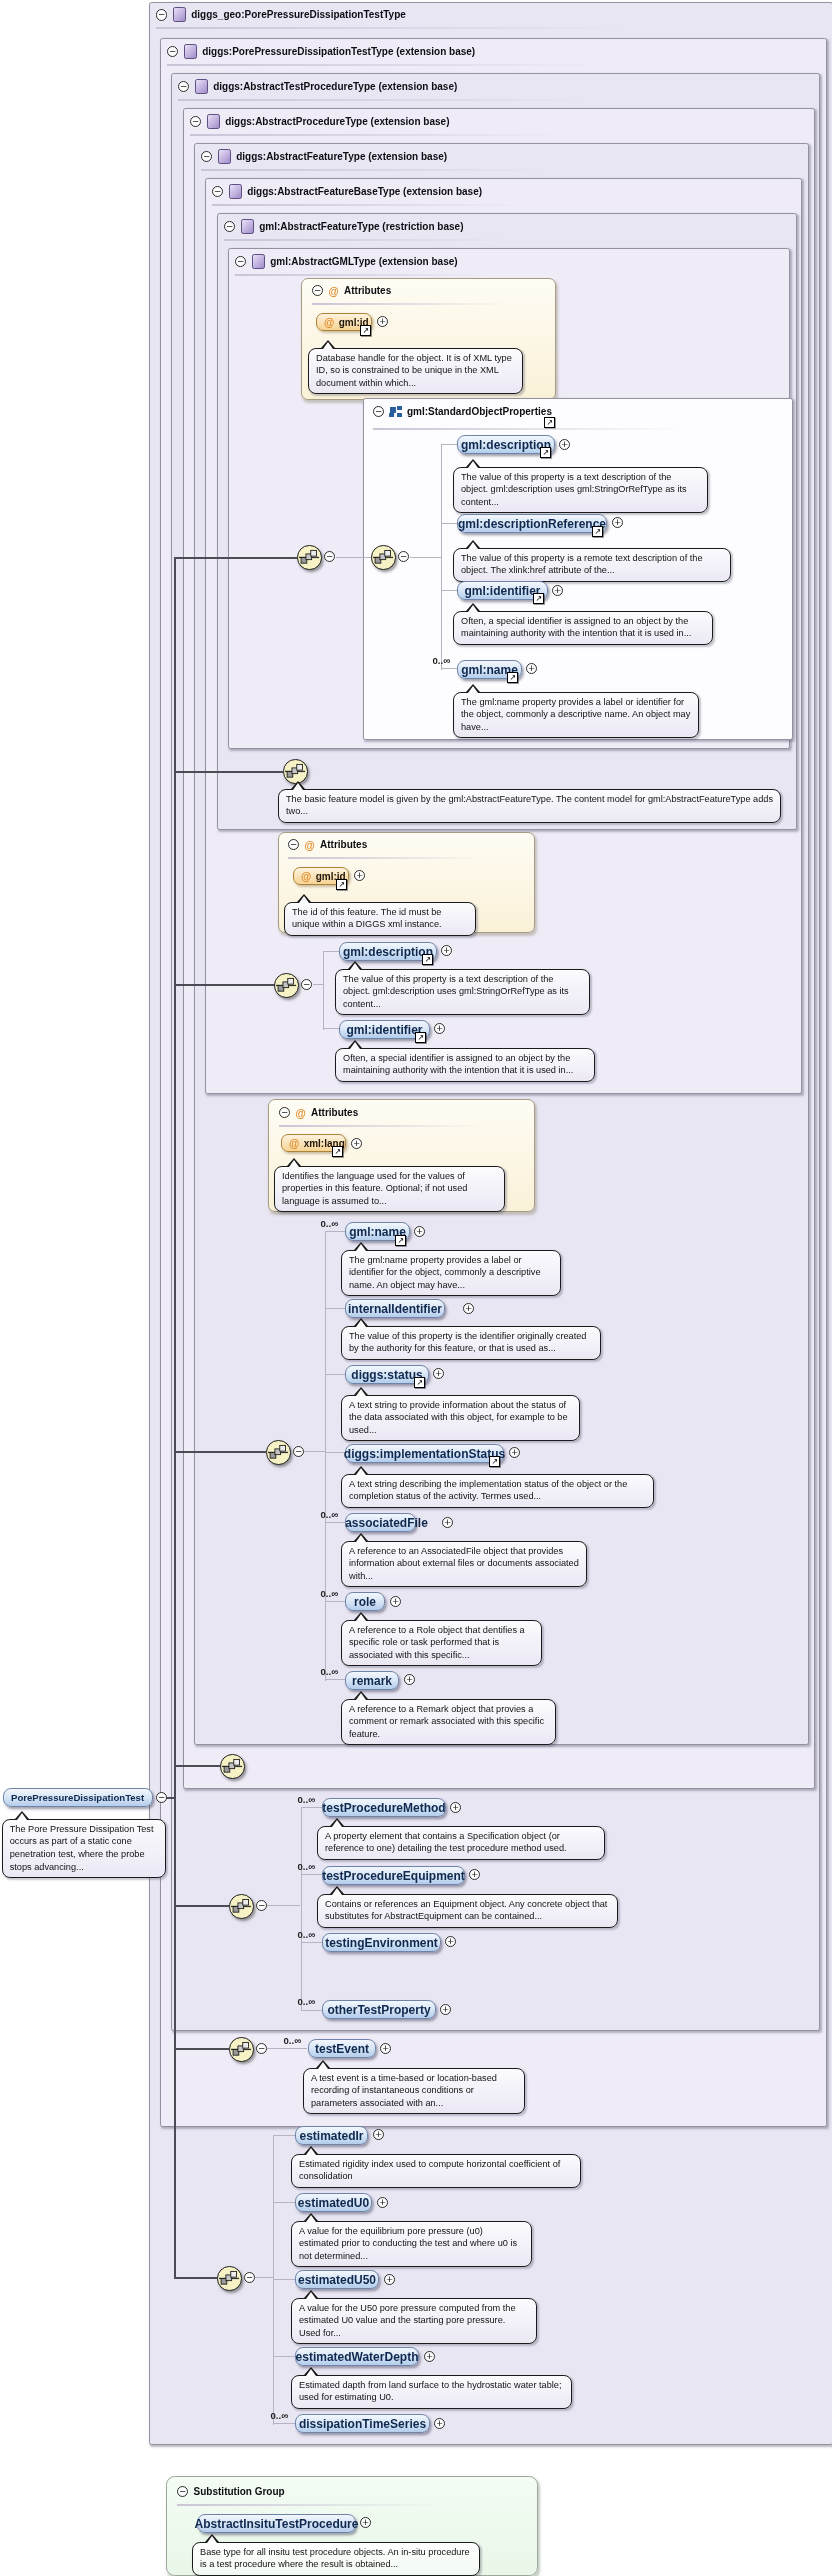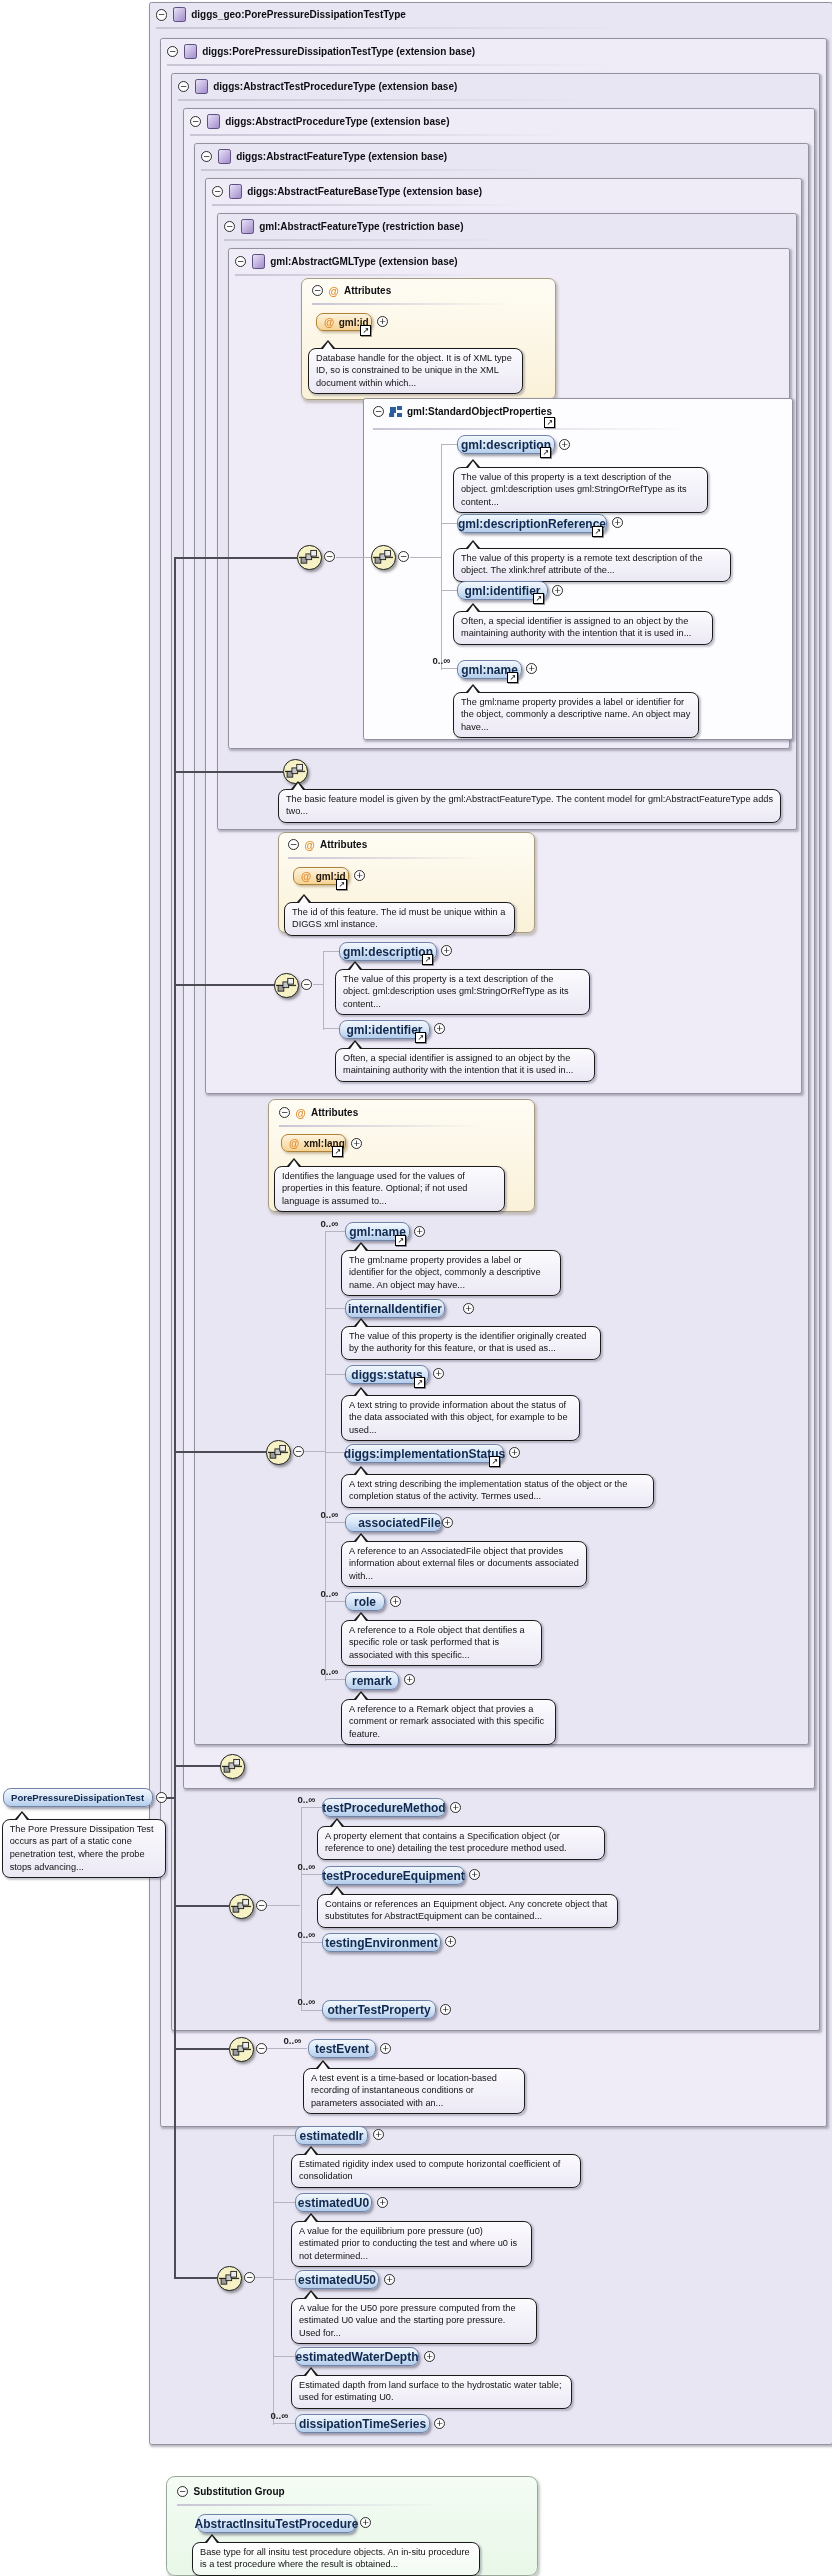--- a/index.html
+++ b/index.html
@@ -234,21 +234,21 @@
     <span class="at">@</span>
     <span>Attributes</span>
   </div>
   <div class="hline" style="left:288px;top:857px;width:218px;"></div>
   <div class="achip" style="left:293px;top:867px;width:56px;">
     <span class="at">@</span>
     <span>gml:id</span>
   </div>
   <span class="plus" style="left:354px;top:870px;">+</span>
   <span class="lnk" style="left:336px;top:879px;">↗</span>
-  <div class="co" style="left:284px;top:902px;width:231px;">The id of this feature. The id must be unique within a DIGGS xml instance.</div>
+  <div class="co" style="left:284px;top:902px;width:192px;">The id of this feature. The id must be unique within a DIGGS xml instance.</div>
 
   <div class="seq" style="left:274px;top:973px;">
     <svg width="22" height="22" viewBox="0 0 25 25">
         <line x1="1" y1="13" x2="24" y2="13" stroke="#333" stroke-width="1.5"></line>
         <rect x="3.5" y="13" width="6.5" height="6.5" fill="#9a9a9a" stroke="#1c1c1c"></rect>
         <rect x="9" y="9" width="6.5" height="6.5" fill="#c4c4c4" stroke="#1c1c1c"></rect>
         <rect x="14.5" y="5" width="6.5" height="6.5" fill="#ececec" stroke="#1c1c1c"></rect>
       </svg>
   </div>
   <span class="tgl" style="position:absolute;left:301px;top:979px;">−</span>
@@ -315,21 +315,21 @@
   <span class="plus" style="left:433px;top:1368px;">+</span>
   <span class="lnk" style="left:414px;top:1377px;">↗</span>
   <div class="co" style="left:341px;top:1395px;width:239px;">A text string to provide information about the status of the data associated with this object, for example to be used...</div>
 
   <div class="chip" style="left:345px;top:1444px;width:159px;">diggs:implementationStatus</div>
   <span class="plus" style="left:509px;top:1447px;">+</span>
   <span class="lnk" style="left:489px;top:1456px;">↗</span>
   <div class="co" style="left:341px;top:1474px;width:313px;">A text string describing the implementation status of the object or the completion status of the activity. Termes used...</div>
 
   <span class="card" style="left:303px;top:1509px;width:35px;">0..∞</span>
-  <div class="chip" style="left:345px;top:1513px;width:97px;padding-left:12px;">associatedFile</div>
+  <div class="chip" style="left:345px;top:1513px;width:71px;padding-left:12px;">associatedFile</div>
   <span class="plus" style="left:442px;top:1517px;">+</span>
   <div class="co" style="left:341px;top:1541px;width:246px;">A reference to an AssociatedFile object that provides information about external files or documents associated with...</div>
 
   <span class="card" style="left:303px;top:1588px;width:35px;">0..∞</span>
   <div class="chip" style="left:345px;top:1592px;width:40px;">role</div>
   <span class="plus" style="left:390px;top:1596px;">+</span>
   <div class="co" style="left:341px;top:1620px;width:201px;">A reference to a Role object that dentifies a specific role or task performed that is associated with this specific...</div>
 
   <span class="card" style="left:303px;top:1666px;width:35px;">0..∞</span>
   <div class="chip" style="left:345px;top:1671px;width:54px;">remark</div>

